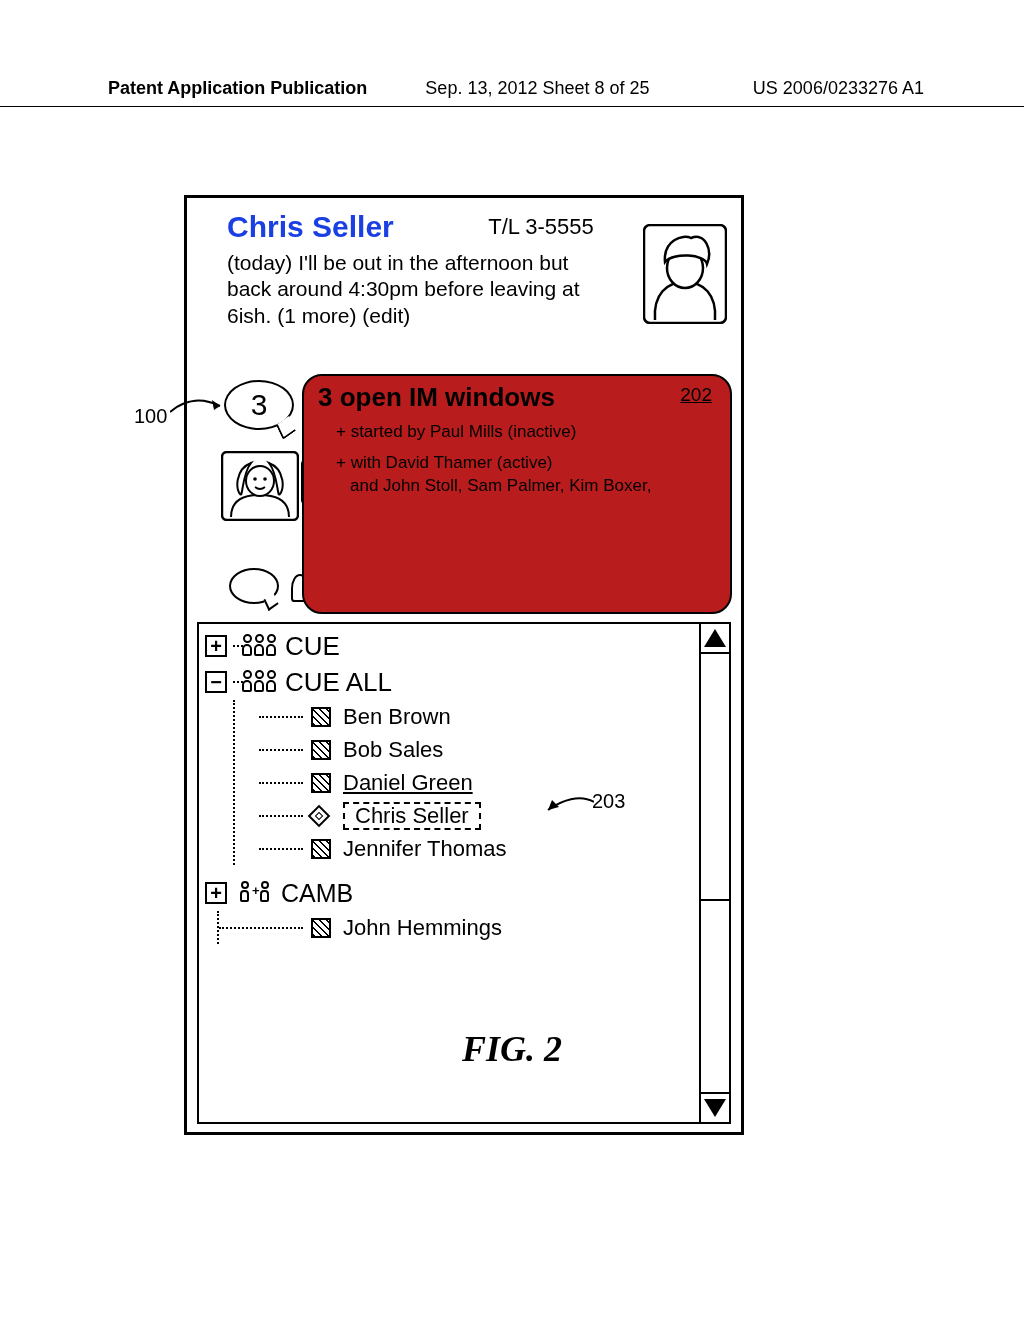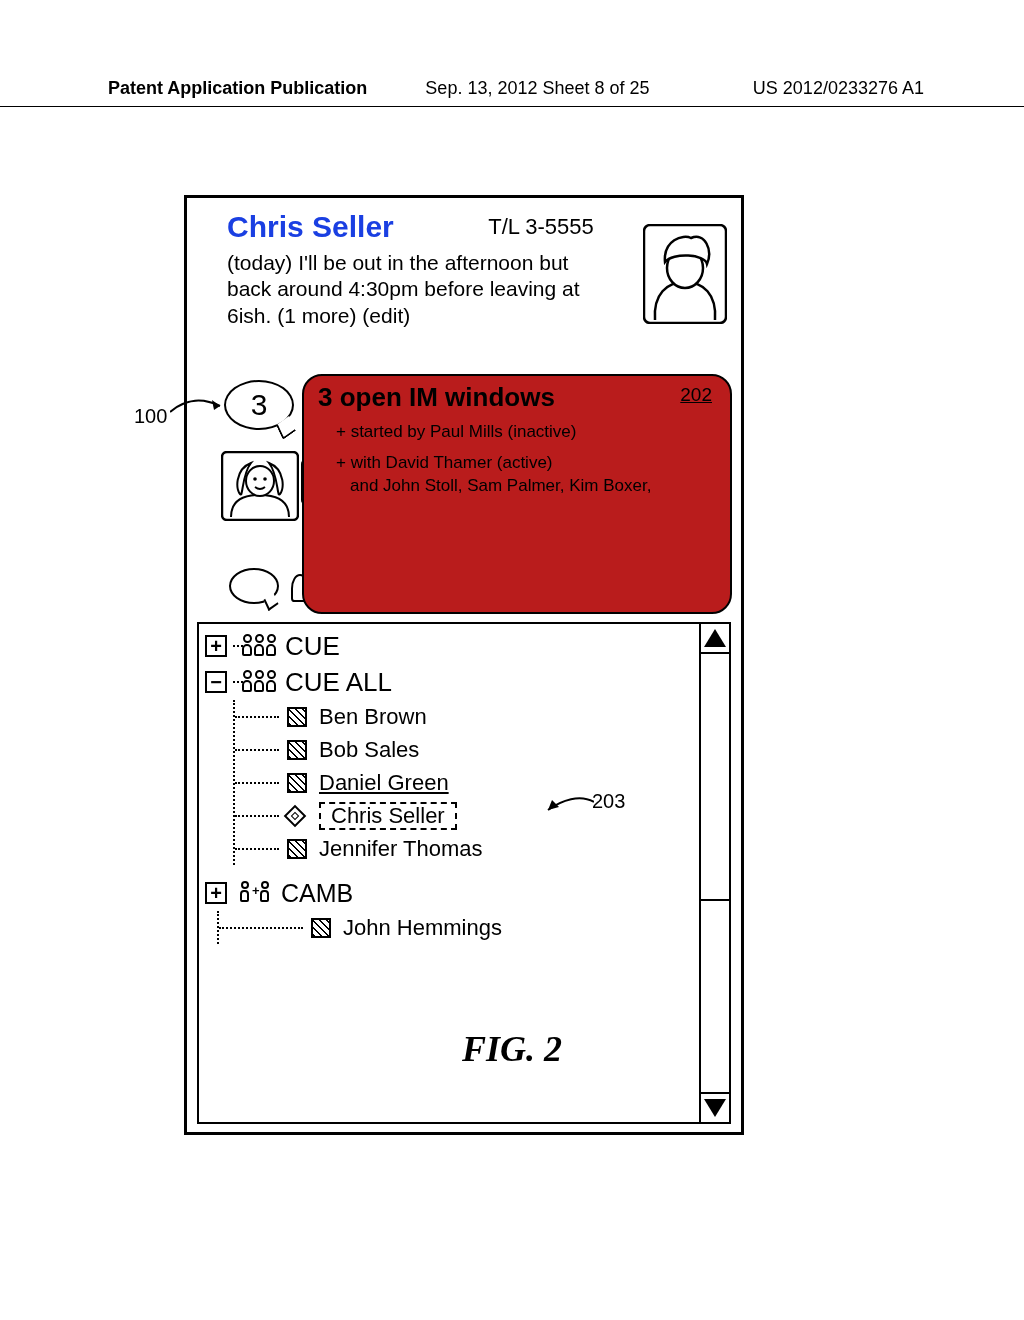--- a/index.html
+++ b/index.html
@@ -278,21 +278,21 @@
 
   .tree-children {
     margin-left: 28px;
     border-left: 2px dotted #000;
     padding-left: 0;
   }
   .leaf {
     display: flex;
     align-items: center;
     height: 33px;
-    margin-left: 52px;
+    margin-left: 76px;
     position: relative;
   }
   .leaf::before {
     content: "";
     position: absolute;
     left: -52px;
     top: 16px;
     width: 44px;
     border-top: 2px dotted #000;
   }
@@ -349,21 +349,21 @@
     font-weight: bold;
     font-size: 36px;
   }
 </style>
 </head>
 <body>
 
 <div class="page-header" data-name="page-header">
   <span class="left" data-name="pub-label">Patent Application Publication</span>
   <span class="mid" data-name="date-sheet">Sep. 13, 2012  Sheet 8 of 25</span>
-  <span class="right" data-name="pub-number">US 2012/0233276 A1</span>
+  <span class="right" data-name="pub-number">US 2006/0233276 A1</span>
 </div>
 <div class="hr-top" data-name="header-rule"></div>
 
 <div class="app-frame" data-name="app-window">
 
   <div class="user-card" data-name="user-card">
     <span class="user-name" data-name="user-name">Chris Seller</span>
     <span class="tl" data-name="tie-line">T/L 3-5555</span>
     <div class="status-msg" data-name="status-message">(today) I'll be out in the afternoon but back around 4:30pm before leaving at 6ish.  (1 more)   (edit)</div>
     <div class="avatar-big" data-name="user-avatar-large">

